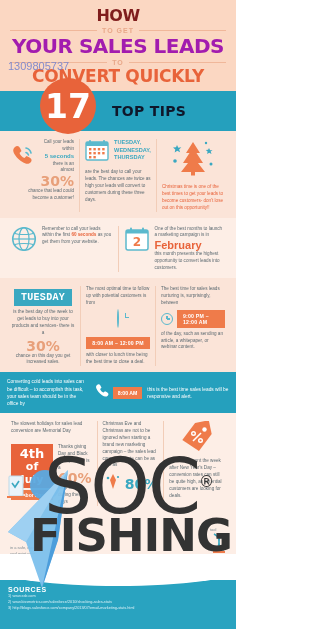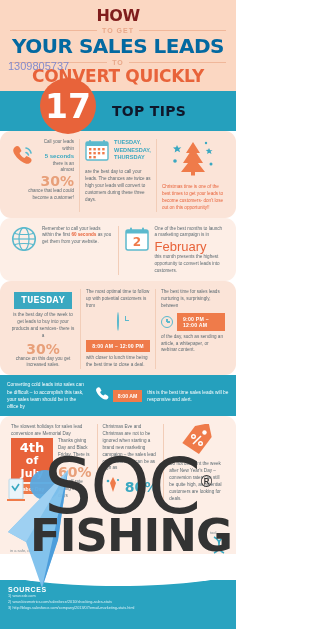--- a/index.html
+++ b/index.html
@@ -35,21 +35,21 @@
     margin: 3px 0 2px;
   }
   .rule { flex: 1; height: 1px; background: #f0b79a; }
   .h-small {
     color: #e8a88a;
     font-size: 7px;
     font-weight: bold;
     letter-spacing: 1px;
   }
   .h-leads {
-    color: #0369a1;
+    color: #a21caf;
     font-size: 20px;
     font-weight: bold;
     letter-spacing: -0.5px;
     line-height: 1.0;
     font-family: "DejaVu Sans", sans-serif;
   }
   .h-convert {
     color: #e8633a;
     font-size: 17px;
     font-weight: bold;
@@ -90,38 +90,38 @@
     background: #e8633a;
     color: #ffffff;
     font-size: 33px;
     font-weight: bold;
     display: flex; align-items: center; justify-content: center;
     font-family: "DejaVu Sans", sans-serif;
     z-index: 4;
   }
 
   
-  .band { background: #fbe4d8; padding: 8px 6px 6px; border-radius: 11px; }
+  .band { background: #fbe4d8; padding: 8px 6px 6px; }
   .band.alt { background: #fdeee6; }
   .cols { display: flex; }
   .col { flex: 1; padding: 0 5px; position: relative; }
   .col + .col { border-left: 1px solid #f2cdb8; }
   .p { font-size: 4.6px; line-height: 1.5; color: #5d6b72; }
   .p-center { text-align: center; }
   .accent-o { color: #e8633a; font-weight: bold; }
   .big-num {
     color: #e8a07a;
     font-size: 14px;
     font-weight: bold;
     line-height: 1;
     font-family: "DejaVu Sans", sans-serif;
   }
   .sub-bold { color: #3aa8c1; font-size: 6px; font-weight: bold; line-height:1.3; }
   .daylist { color: #3aa8c1; font-size: 5.6px; font-weight: bold; line-height: 1.35; }
-  .monthname { color: #e8633a; font-size: 13px; font-weight: normal; }
+  .monthname { color: #e8633a; font-size: 11px; font-weight: bold; }
 
   .row-flex { display: flex; align-items: center; gap: 5px; }
 
   
   .ico { flex: none; }
   .tuesday-chip {
     display: inline-block;
     background: #3aa8c1;
     color: #fff;
     font-size: 10px;
@@ -434,21 +434,21 @@
       </span>
       <span class="am-chip">8:00 AM</span>
     </div>
     <div class="t">this is the best time sales leads will be responsive and alert.</div>
   </div>
 
   <div class="band alt" style="height:150px;overflow:hidden;position:relative">
     <div class="cols">
       <div class="col">
         <div class="p">The slowest holidays for sales lead conversion are Memorial Day</div>
-        <div class="row-flex" style="align-items:flex-start;margin-top:0">
+        <div class="row-flex" style="align-items:flex-start;margin-top:9px">
           <div>
             <div class="july-box">
               <div class="n">4th</div>
               <div class="m">of July</div>
             </div>
             <div class="labor-chip">Labor Day</div>
           </div>
           <div style="flex:1">
             <div class="p">Thanks giving Day and Black Friday. There is a</div>
             <div class="big-num">60%</div>

